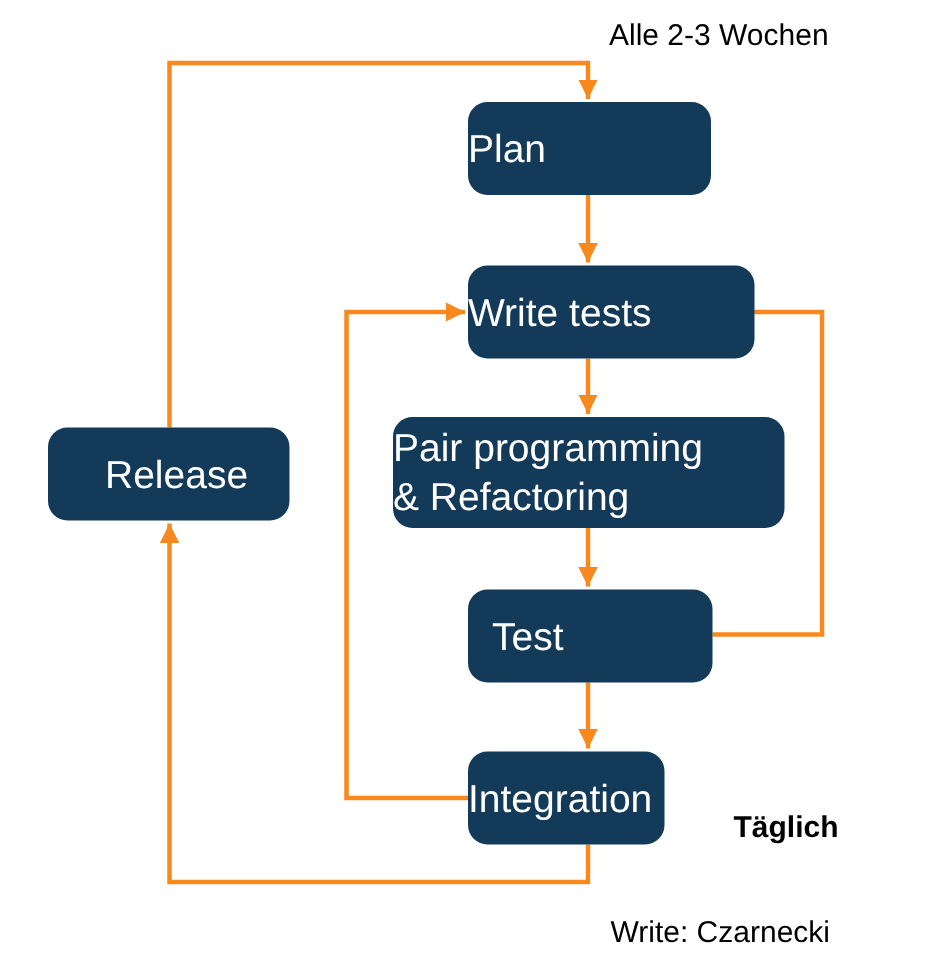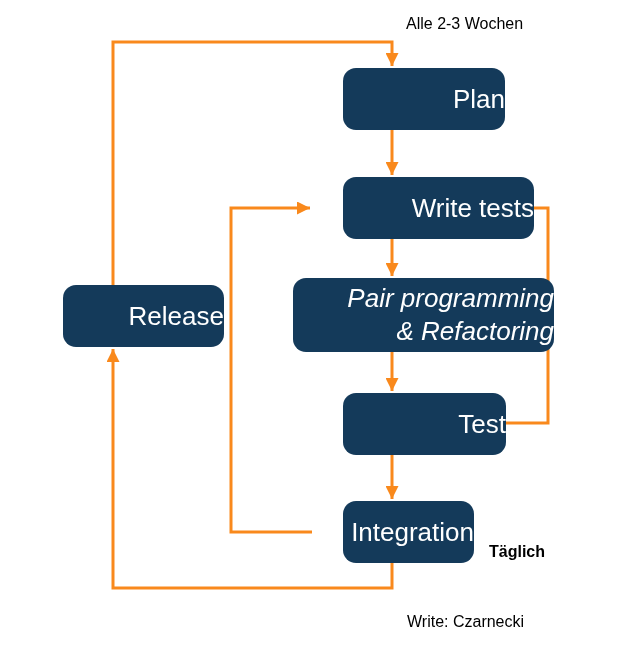--- a/index.html
+++ b/index.html
@@ -37,36 +37,35 @@
   .node {
     position: absolute;
     z-index: 2;
     background: var(--node-fill);
     border-radius: 13px;
     color: var(--text-on-node);
     font-size: 26px;
     line-height: 33px;
     display: flex;
     flex-direction: column;
-    align-items: flex-end;
+    align-items: flex-start;
     justify-content: center;
     text-align: center;
-    margin-left: 31px;
   }
   .node-plan        { left: 312px; top:  68px; width: 162px; height: 62px; }
   .node-write-tests { left: 312px; top: 177px; width: 191px; height: 62px; }
-  .node-pair        { left: 262px; top: 278px; width: 261px; height: 74px; font-style: italic; }
+  .node-pair        { left: 262px; top: 278px; width: 261px; height: 74px; }
   .node-test        { left: 312px; top: 393px; width: 163px; height: 62px; padding-left: 16px; }
   .node-integration { left: 312px; top: 501px; width: 131px; height: 62px; }
   .node-release     { left:  32px; top: 285px; width: 161px; height: 62px; padding-left: 38px; }
   .annotation {
     position: absolute;
     z-index: 2;
     color: var(--annotation-text);
-    font-size: 16px;
+    font-size: 20px;
     line-height: 24px;
     white-space: nowrap;
   }
   .annotation-cycle  { left: 406px; top:  12px; }
   .annotation-daily  { left: 489px; top: 540px; font-weight: bold; }
   .annotation-source { left: 407px; top: 610px; }
 </style>
 </head>
 <body>
 

